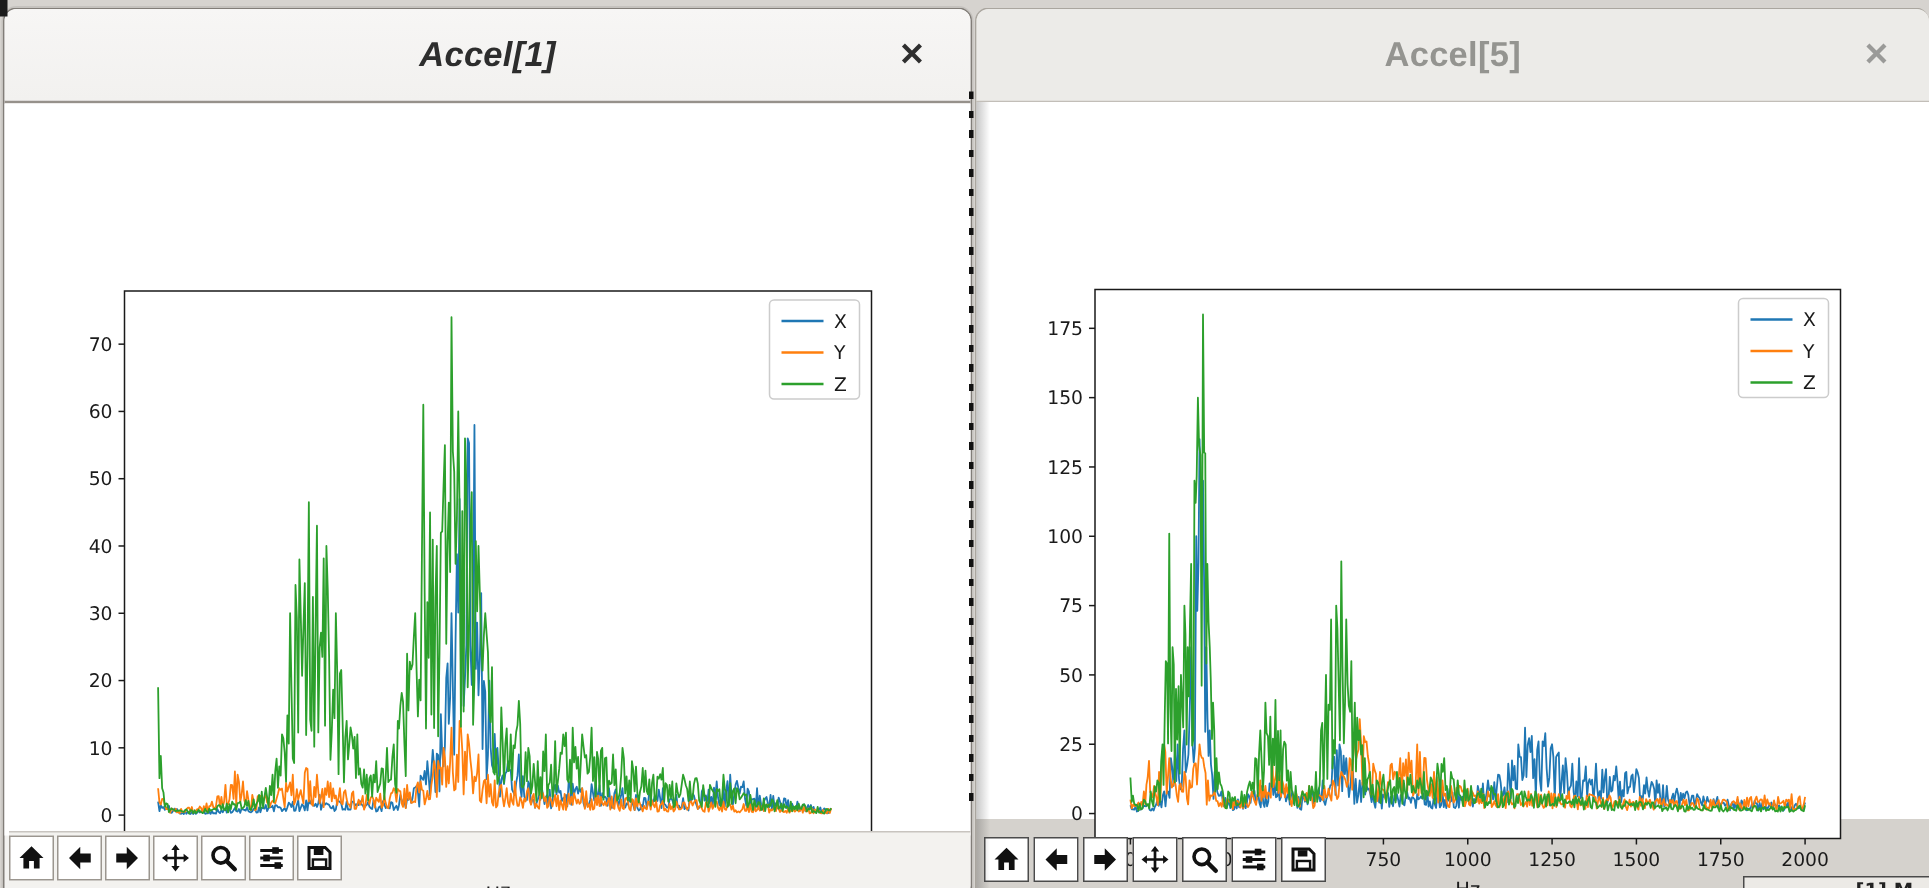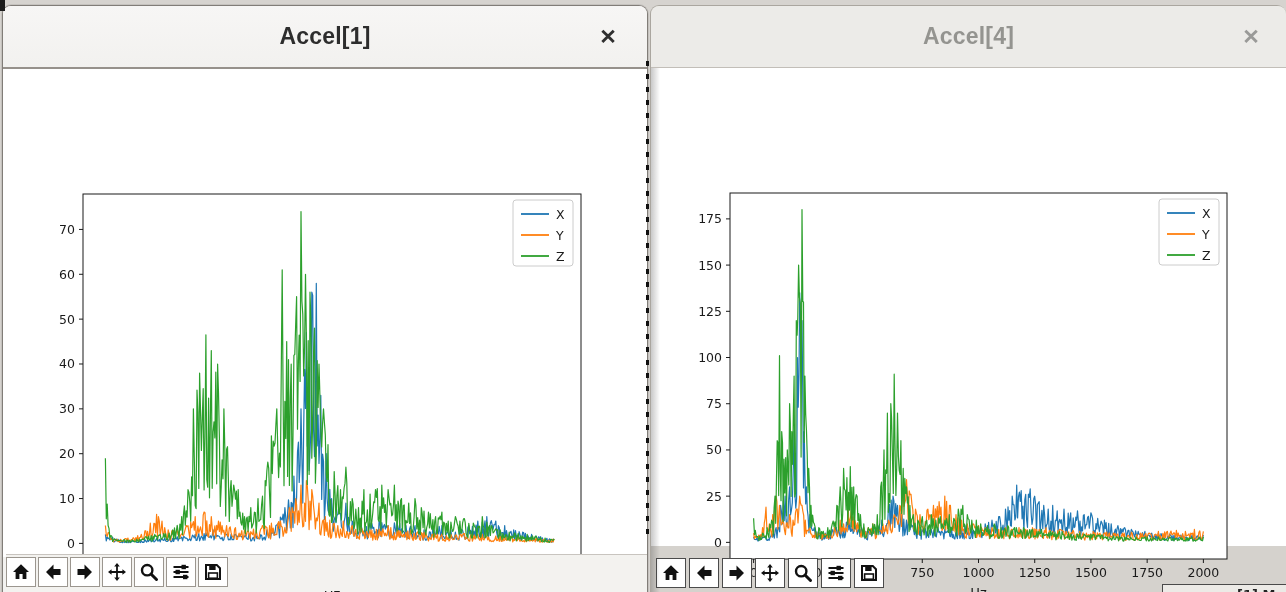--- a/index.html
+++ b/index.html
@@ -8,21 +8,21 @@
   
   .window{position:absolute;top:5px;box-sizing:border-box;}
   .win-left{left:2px;width:646px;height:587px;border:1px solid #817d78;border-bottom:none;
             border-radius:9px 9px 0 0;background:#f3f2f0;box-shadow:0 0 0 1px rgba(0,0,0,0.08);}
   .win-right{left:650px;width:636px;height:587px;border:1px solid #aaa69f;border-right:none;border-bottom:none;
              border-radius:9px 9px 0 0;background:#d5d2cd;}
   .titlebar{position:relative;height:61px;border-radius:8px 8px 0 0;display:flex;align-items:center;justify-content:center;}
   .win-left .titlebar{background:linear-gradient(#f7f6f5,#f2f1ef);border-bottom:2px solid #96918b;}
   .win-right .titlebar{background:#ecebe8;border-bottom:1px solid #c2beb8;}
   .title{font-size:23px;font-weight:600;letter-spacing:.2px;}
-  .win-left .title{color:#2d2d2d;}
+  .win-left .title{color:#2d2d2d;font-style:italic;}
   .win-right .title{color:#949490;}
   .close-btn{position:absolute;top:14px;width:34px;height:34px;border:none;background:transparent;
              font-size:21px;font-weight:bold;cursor:default;line-height:34px;text-align:center;padding:0;}
   .win-left .close-btn{right:22px;color:#2f2f2f;}
   .win-right .close-btn{right:18px;color:#9a9a98;}
   .canvas{position:absolute;left:0;right:0;background:#ffffff;}
   .win-left .canvas{top:63px;bottom:35px;}
   .win-right .canvas{top:62px;height:478px;}
   .chart-svg{position:absolute;overflow:visible;}
   #chart-svg-0{left:55px;top:114px;}
@@ -168,21 +168,21 @@
               <rect x="5.6" y="11" width="8.8" height="5.2" fill="none" stroke="#111" stroke-width="1.6"></rect>
             </svg>
           </span>
         </button>
       </div>
     <div class="focus-dashes"></div>
   </div>
 
   <div class="window win-right">
     <div class="titlebar">
-      <span class="title">Accel[4]</span>
+      <span class="title">Accel[5]</span>
       <button class="close-btn">✕</button>
     </div>
     <div class="canvas">
       <svg id="chart-svg-1" class="chart-svg" width="540" height="430">
           <rect x="25" y="11" width="497" height="366" fill="#ffffff" stroke="#1a1a1a" stroke-width="1"></rect>
           <line x1="48.613122171945705" y1="377" x2="48.613122171945705" y2="381" stroke="#1a1a1a"></line>
           <text x="48.613122171945705" y="395" text-anchor="middle" class="tick">0</text>
           <line x1="104.83484162895928" y1="377" x2="104.83484162895928" y2="381" stroke="#1a1a1a"></line>
           <text x="104.83484162895928" y="395" text-anchor="middle" class="tick">250</text>
           <line x1="161.05656108597287" y1="377" x2="161.05656108597287" y2="381" stroke="#1a1a1a"></line>

